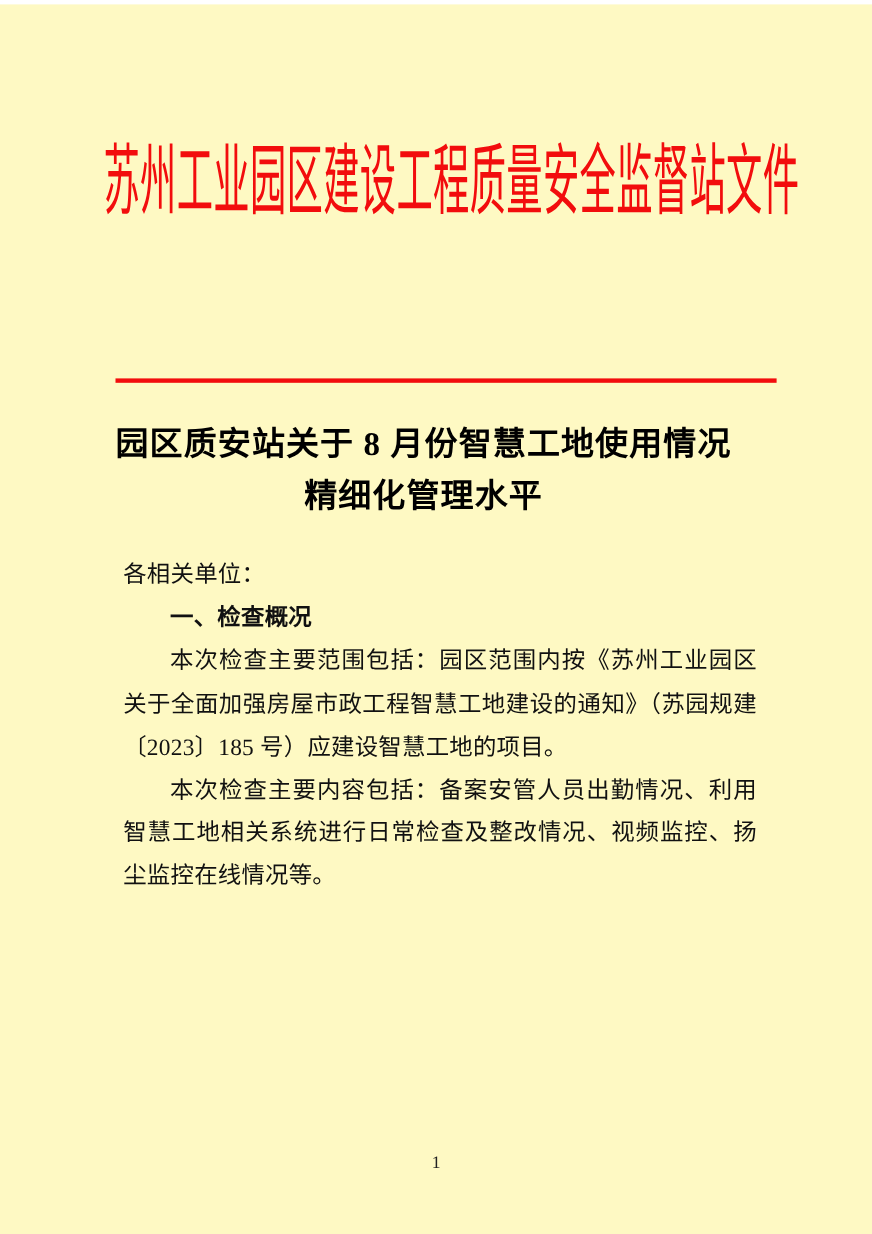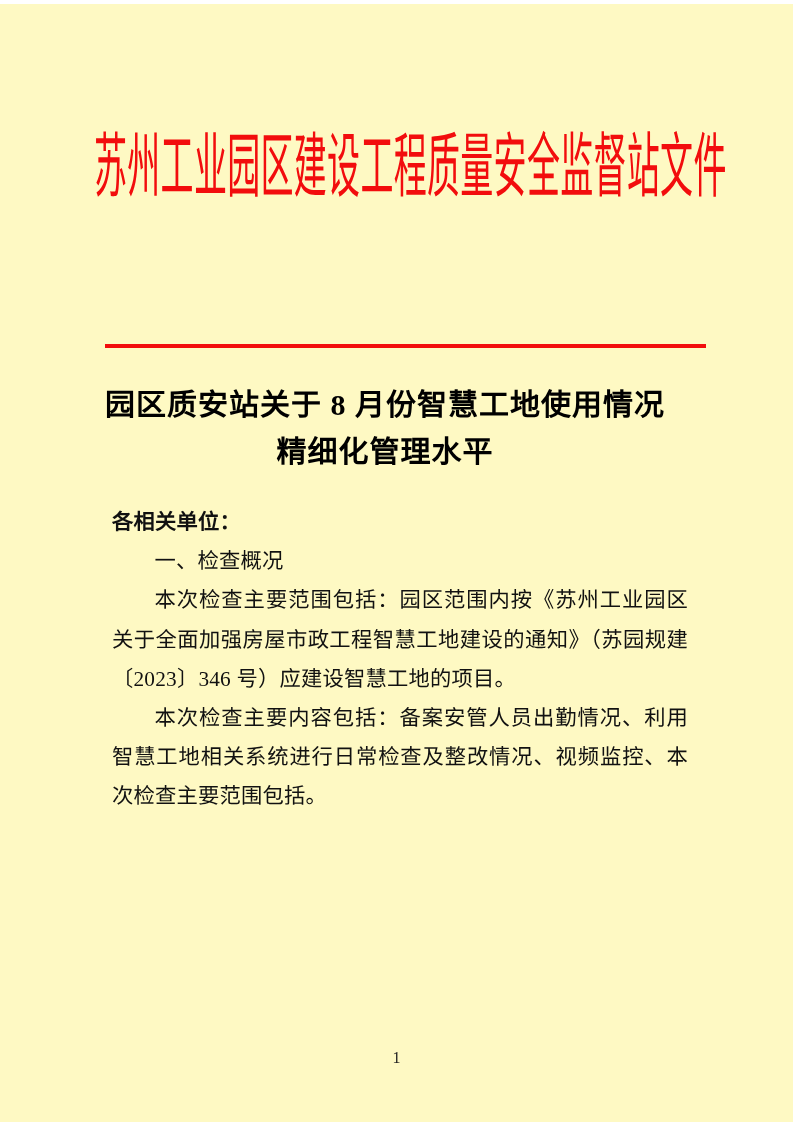--- a/index.html
+++ b/index.html
@@ -75,25 +75,24 @@
     color: var(--text-color, #111111);
     letter-spacing: 0.2px;
   }
   .doc-body p {
     margin: 0;
     padding: 0;
     text-indent: 2em;
   }
   .doc-body p.salutation {
     text-indent: 0;
-    font-weight: bold;
   }
   .doc-body p.section-heading {
     font-family: "Liberation Sans", "DejaVu Sans", sans-serif;
-    font-weight: normal;
+    font-weight: bold;
   }
 
   
   .page-number {
     position: absolute;
     top: 1044px;
     left: 0;
     width: 793px;
     text-align: center;
     font-size: 16px;
@@ -113,19 +112,19 @@
   <div class="red-rule"></div>
 
   <div class="doc-title">
     <div>园区质安站关于 8 月份智慧工地使用情况</div>
     <div>精细化管理水平</div>
   </div>
 
   <div class="doc-body">
     <p class="salutation">各相关单位：</p>
     <p class="section-heading">一、检查概况</p>
-    <p class="para">本次检查主要范围包括：园区范围内按《苏州工业园区关于全面加强房屋市政工程智慧工地建设的通知》（苏园规建〔2023〕346 号）应建设智慧工地的项目。</p>
-    <p class="para">本次检查主要内容包括：备案安管人员出勤情况、利用智慧工地相关系统进行日常检查及整改情况、视频监控、本次检查主要范围包括。</p>
+    <p class="para">本次检查主要范围包括：园区范围内按《苏州工业园区关于全面加强房屋市政工程智慧工地建设的通知》（苏园规建〔2023〕185 号）应建设智慧工地的项目。</p>
+    <p class="para">本次检查主要内容包括：备案安管人员出勤情况、利用智慧工地相关系统进行日常检查及整改情况、视频监控、扬尘监控在线情况等。</p>
   </div>
 
   <div class="page-number">1</div>
 
 </div>
 
 </body></html>

